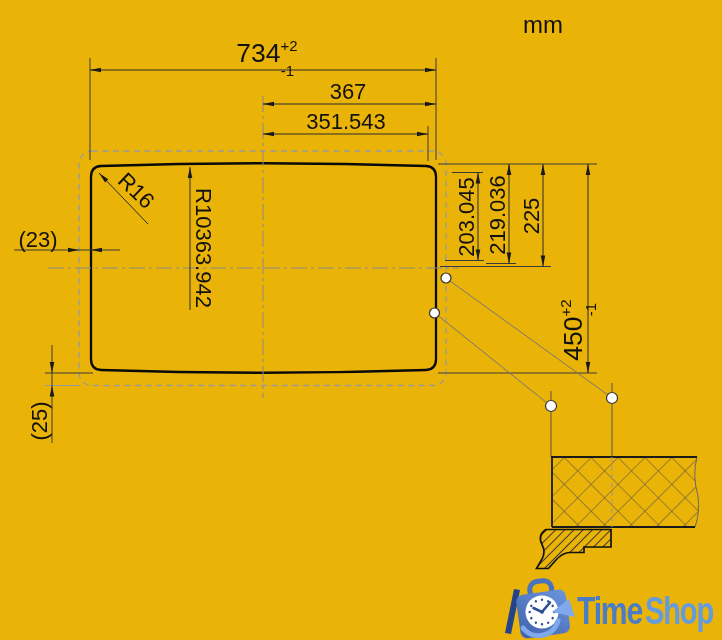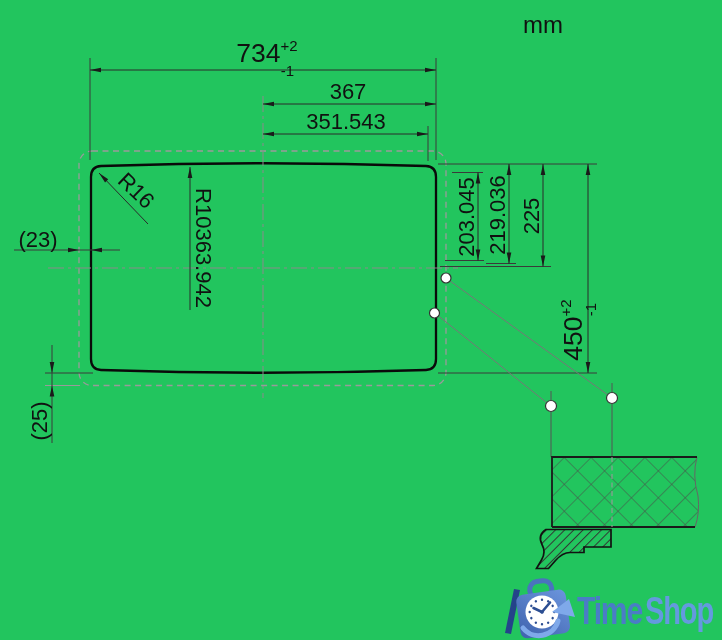--- a/index.html
+++ b/index.html
@@ -1,16 +1,16 @@
 <!DOCTYPE html>
 <html><head>
 <meta charset="utf-8">
 <style>
   html,body{margin:0;padding:0;background:#ffffff;}
-  .canvas{position:relative;width:722px;height:640px;background:#22c55e;overflow:hidden;
+  .canvas{position:relative;width:722px;height:640px;background:#eab308;overflow:hidden;
           font-family:"Liberation Sans", sans-serif;}
   svg text{font-family:"Liberation Sans", sans-serif;fill:#111;}
 </style>
 </head>
 <body>
 
 <div class="canvas">
 <svg width="722" height="640" viewBox="0 0 722 640">
   <defs>
     <pattern id="xh" width="19" height="19" patternUnits="userSpaceOnUse" patternTransform="rotate(45)">

